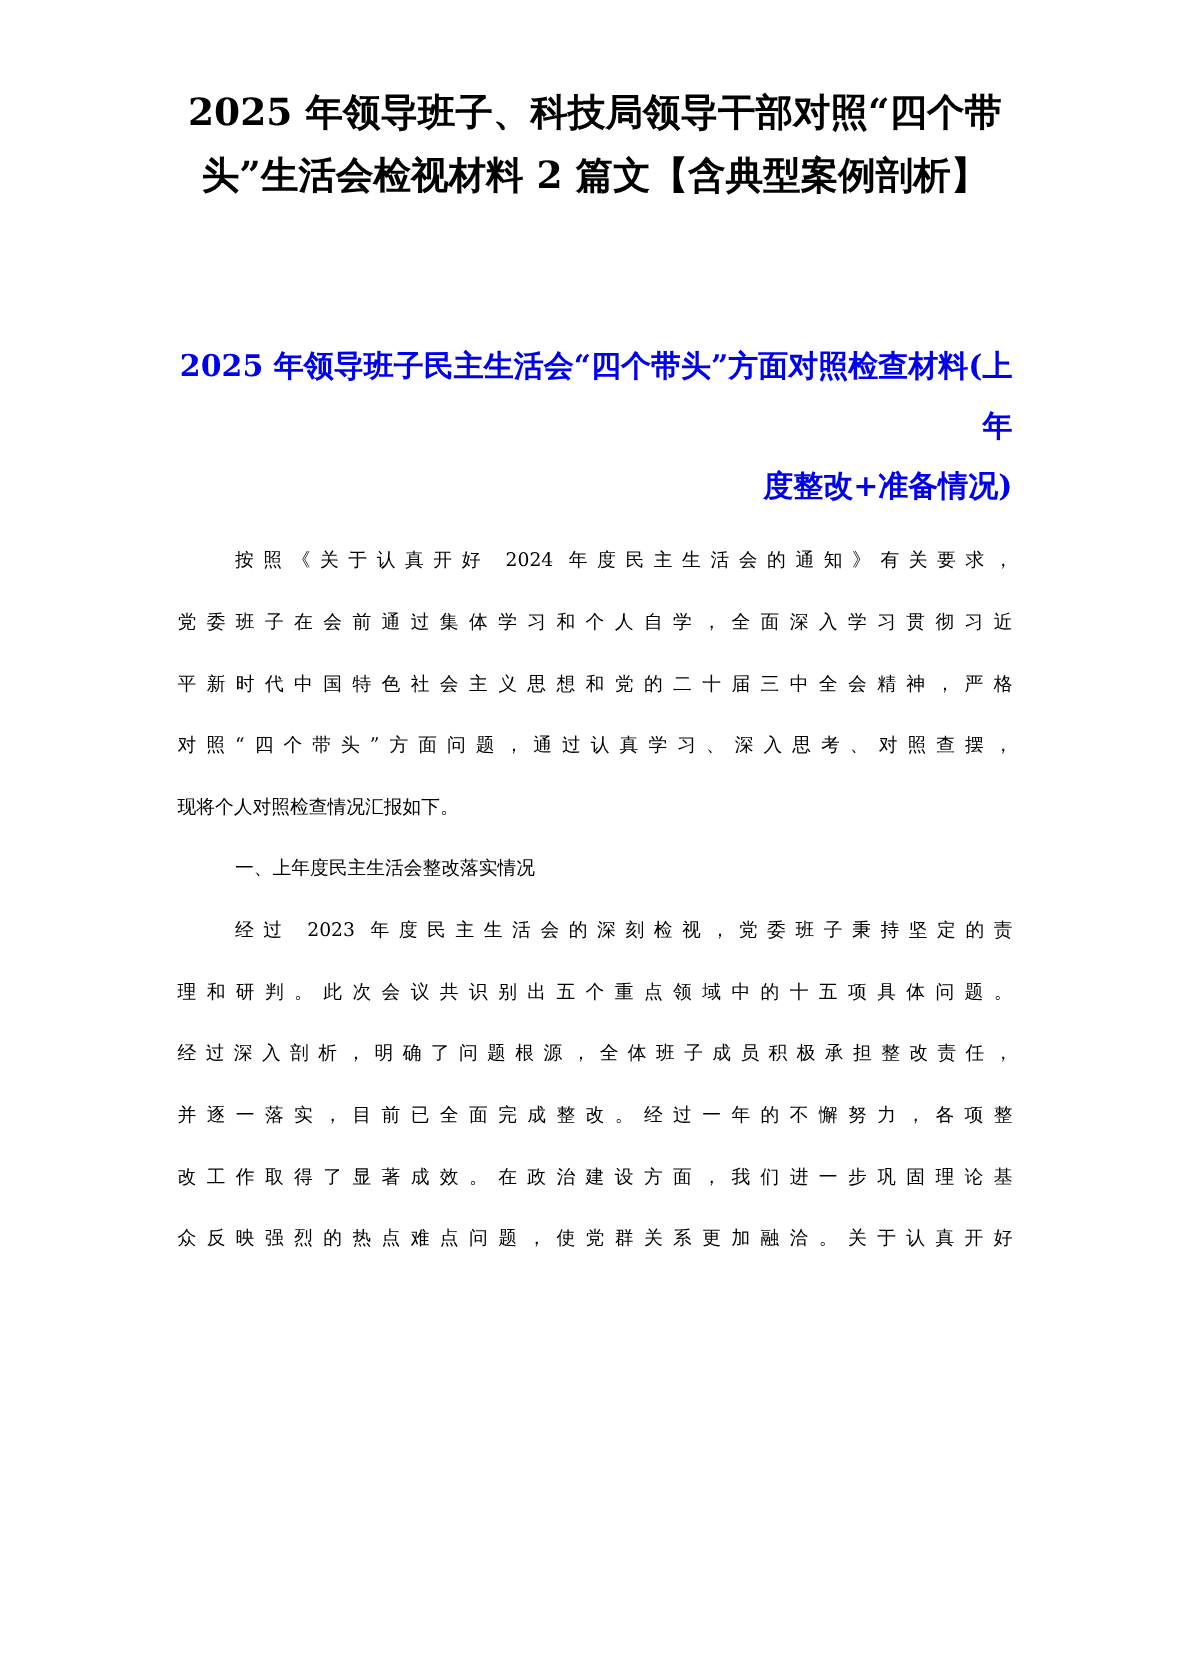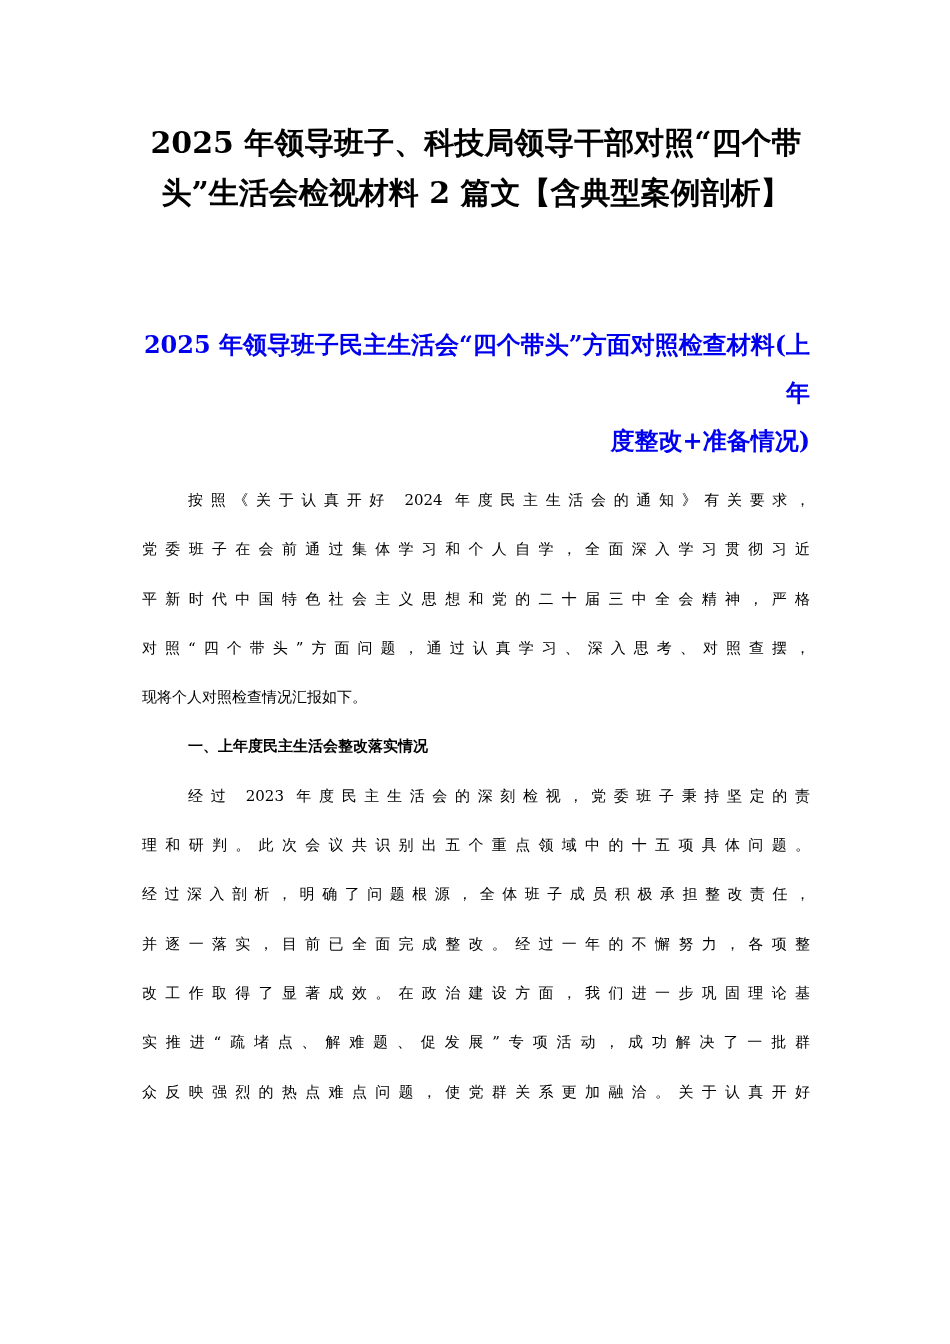--- a/index.html
+++ b/index.html
@@ -11,22 +11,21 @@
     font-family: "DejaVu Serif", "Liberation Serif", serif;
     color: #000000;
   }
   .page {
     width: 950px;
     height: 1344px;
     background: #ffffff;
     overflow: hidden;
   }
   .content {
-    padding: 93px 140px 0 142px; 
-    margin-top: 25px;
+    padding: 66px 140px 0 142px; 
   }
   .doc-title {
     margin: 0;
     font-size: 30px;
     font-weight: 700;
     line-height: 50px;
     text-align: center;
     color: #000000;
   }
   .doc-subtitle {
@@ -49,21 +48,21 @@
   }
   .line.just {
     text-align: justify;
     text-align-last: justify;
     text-justify: inter-character;
   }
   .line.indent {
     text-indent: 46px; 
   }
   .sec-heading {
-    font-weight: 700;
+    font-weight: 400;
     font-family: "DejaVu Sans", "Liberation Sans", sans-serif;
   }
 </style>
 </head>
 <body>
 
 <div class="page">
   <div class="content">
 
     <h1 class="doc-title">
@@ -81,18 +80,17 @@
         <div class="line just">党委班子在会前通过集体学习和个人自学，全面深入学习贯彻习近</div>
         <div class="line just">平新时代中国特色社会主义思想和党的二十届三中全会精神，严格</div>
         <div class="line just">对照“四个带头”方面问题，通过认真学习、深入思考、对照查摆，</div>
         <div class="line">现将个人对照检查情况汇报如下。</div>
         <div class="line sec-heading indent">一、上年度民主生活会整改落实情况</div>
         <div class="line indent just">经过 2023 年度民主生活会的深刻检视，党委班子秉持坚定的责</div>
         <div class="line just">理和研判。此次会议共识别出五个重点领域中的十五项具体问题。</div>
         <div class="line just">经过深入剖析，明确了问题根源，全体班子成员积极承担整改责任，</div>
         <div class="line just">并逐一落实，目前已全面完成整改。经过一年的不懈努力，各项整</div>
         <div class="line just">改工作取得了显著成效。在政治建设方面，我们进一步巩固理论基</div>
-        <div class="line just">实推进“疏堵点、解难题、促发展”专项活动，成功解决了一批群</div>
         <div class="line just">众反映强烈的热点难点问题，使党群关系更加融洽。关于认真开好</div>
       </div>
 
   </div>
 </div>
 
 </body></html>

